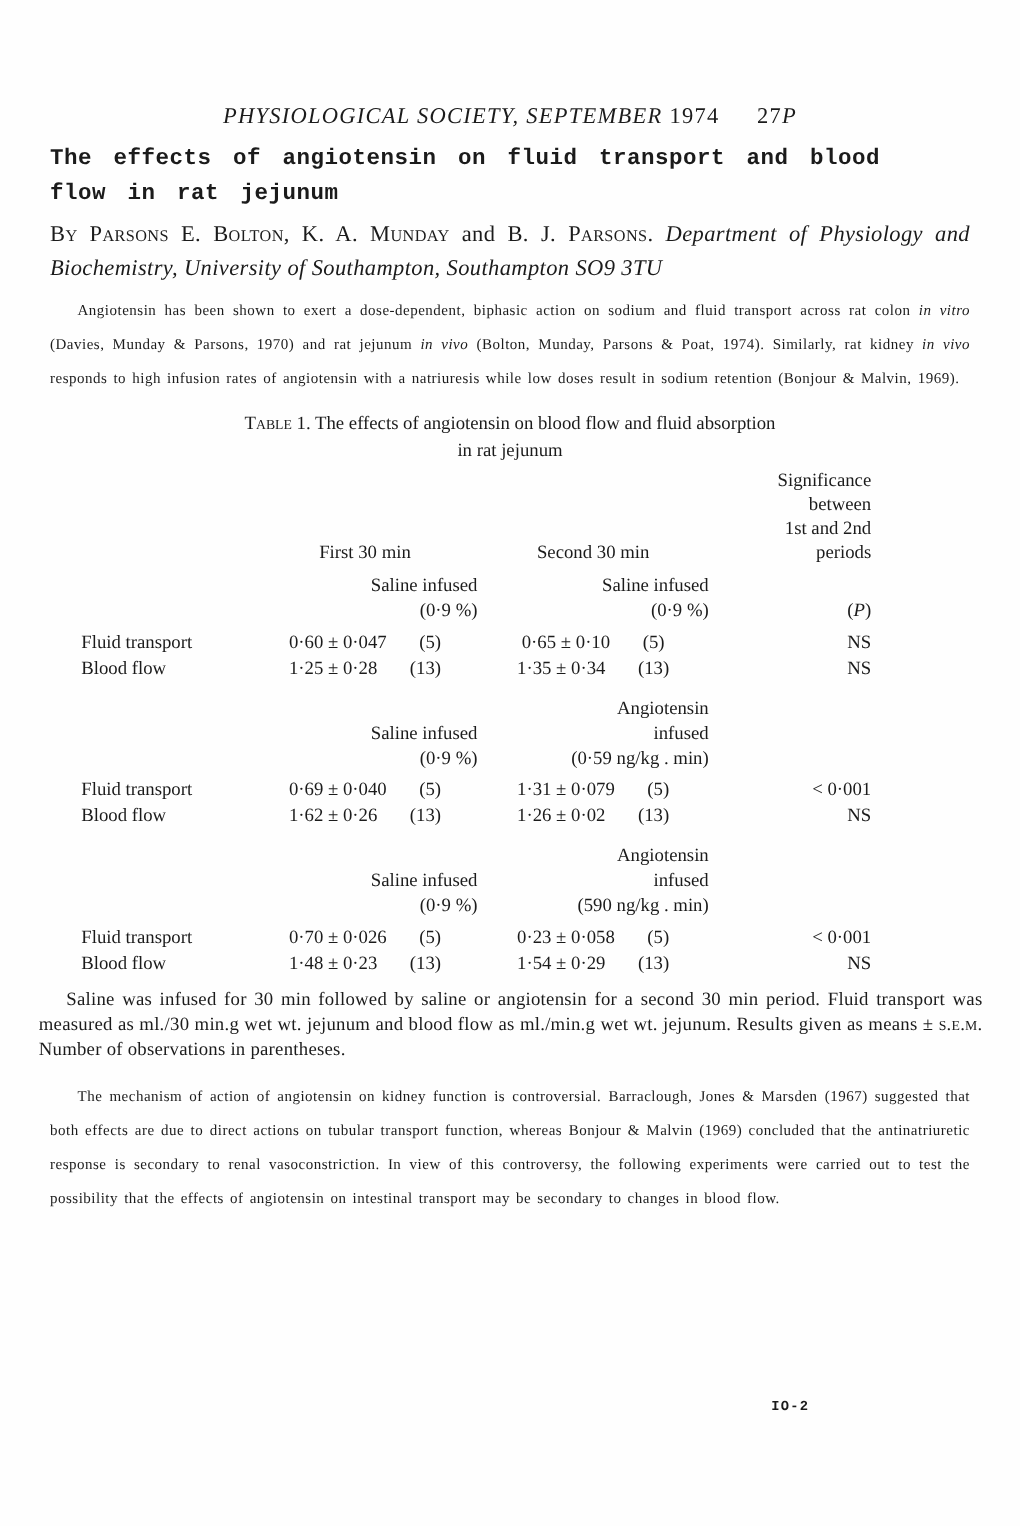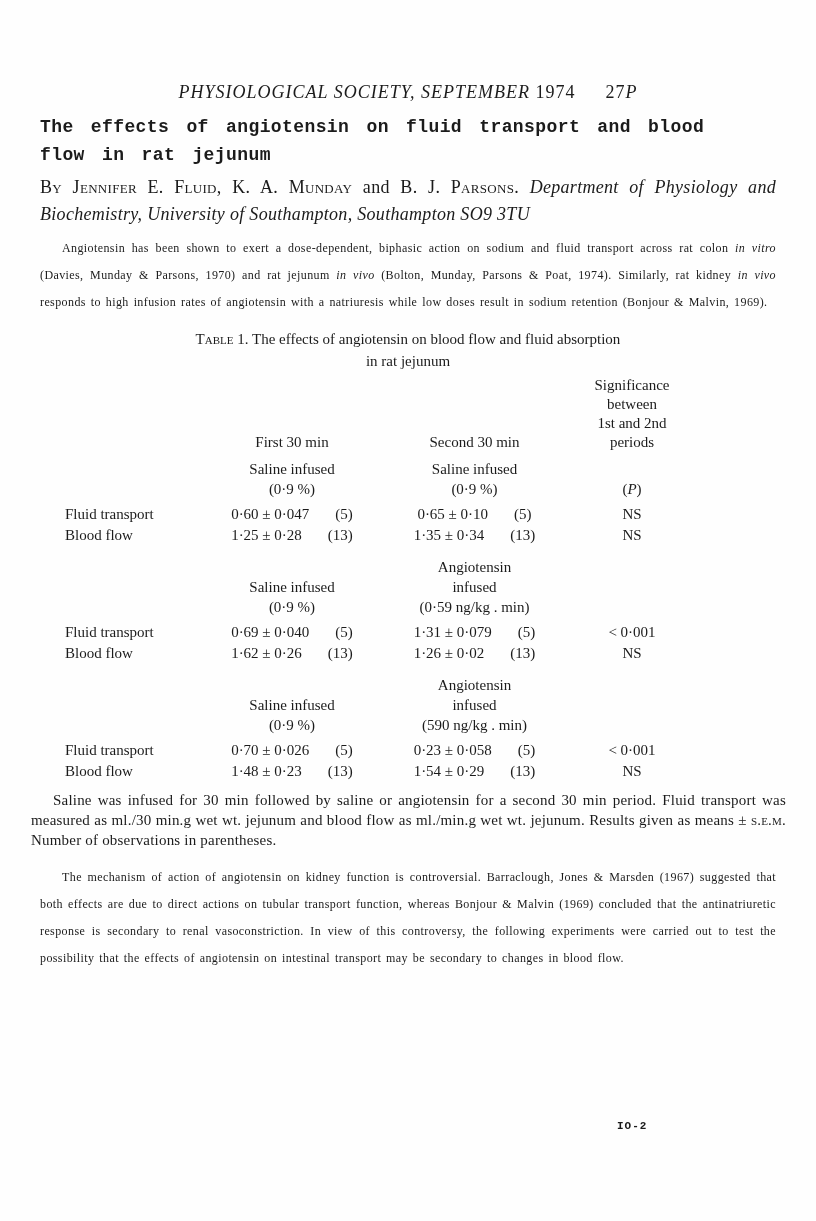--- a/index.html
+++ b/index.html
@@ -12,21 +12,21 @@
     overflow:hidden;
     margin:0 auto;
   }
   .content { position:absolute; left:40px; top:0; width:736px; }
 
   
   .run-normal { font-style:normal; }
   .run-italic { font-style:italic; }
   .run-smallcaps { font-variant:small-caps; }
 
-  .pre { white-space:pre-line; }
+  .pre { white-space:pre-line;text-align:right; }
 
   .header {
     padding-top:82px;
     display:flex; justify-content:center; align-items:baseline; gap:30px;
     font-size:18px; letter-spacing:1px;
   }
   .header .journal { font-weight:500; }
 
   .title {
     margin:10px 0 0 0;
@@ -62,21 +62,21 @@
     line-height:20px;
   }
   .t-head { margin-top:4px; align-items:end; text-align:center; }
   .t-head .c-sig { line-height:19px; }
   .t-sub { margin-top:7px; align-items:end; text-align:center; }
   .t-sub.gap { margin-top:12px; }
   .t-row { margin-top:1px; }
   .t-row.first { margin-top:5px; }
   .c-label { text-align:left; padding-left:3px; }
   .c-data { display:flex; justify-content:center; gap:26px; white-space:nowrap; }
-  .c-sig { text-align:center; }
+  .c-sig { text-align:right; }
 
   .footnote {
     margin:9px -10px 0 -9px;
     font-size:15px; line-height:20px;
     text-align:justify;
     text-indent:22px;
     letter-spacing:0.2px;
   }
 
   .printers-mark {
@@ -91,21 +91,21 @@
 <div class="page">
   <div class="content">
 
     <div class="header">
       <span class="journal"><span class="run-italic">PHYSIOLOGICAL SOCIETY, SEPTEMBER </span><span class="run-normal">1974</span></span>
       <span class="pagenum"><span class="run-normal">27</span><span class="run-italic">P</span></span>
     </div>
 
     <h1 class="title">The effects of angiotensin on fluid transport and blood flow in rat jejunum</h1>
 
-    <p class="byline"><span class="run-smallcaps">By Jennifer E. Fluid, K. A. Munday</span><span class="run-normal"> and </span><span class="run-smallcaps">B. J. Parsons.</span><span class="run-normal"> </span><span class="run-italic">Department of Physiology and Biochemistry, University of Southampton, Southampton SO9 3TU</span></p>
+    <p class="byline"><span class="run-smallcaps">By Parsons E. Bolton, K. A. Munday</span><span class="run-normal"> and </span><span class="run-smallcaps">B. J. Parsons.</span><span class="run-normal"> </span><span class="run-italic">Department of Physiology and Biochemistry, University of Southampton, Southampton SO9 3TU</span></p>
 
     <p class="body-para"><span class="run-normal">Angiotensin has been shown to exert a dose-dependent, biphasic action on sodium and fluid transport across rat colon </span><span class="run-italic">in vitro</span><span class="run-normal"> (Davies, Munday &amp; Parsons, 1970) and rat jejunum </span><span class="run-italic">in vivo</span><span class="run-normal"> (Bolton, Munday, Parsons &amp; Poat, 1974). Similarly, rat kidney </span><span class="run-italic">in vivo</span><span class="run-normal"> responds to high infusion rates of angiotensin with a natriuresis while low doses result in sodium retention (Bonjour &amp; Malvin, 1969).</span></p>
 
     <div class="table-wrap">
 
       <div class="caption">
         <div><span class="run-smallcaps">Table</span><span> 1. The effects of angiotensin on blood flow and fluid absorption</span></div>
         <div>in rat jejunum</div>
       </div>
 

